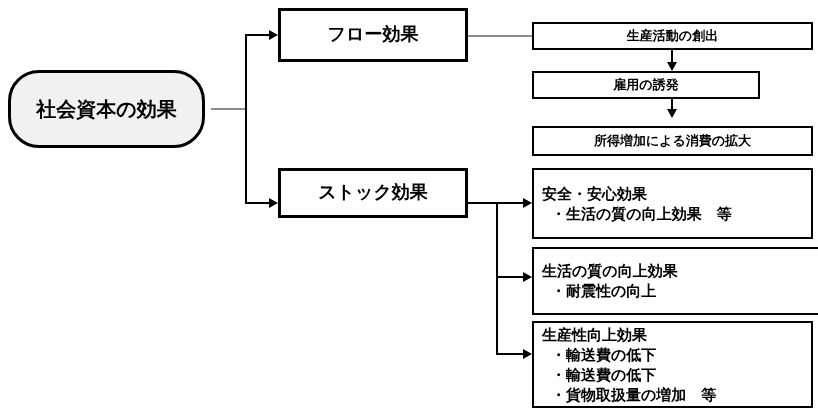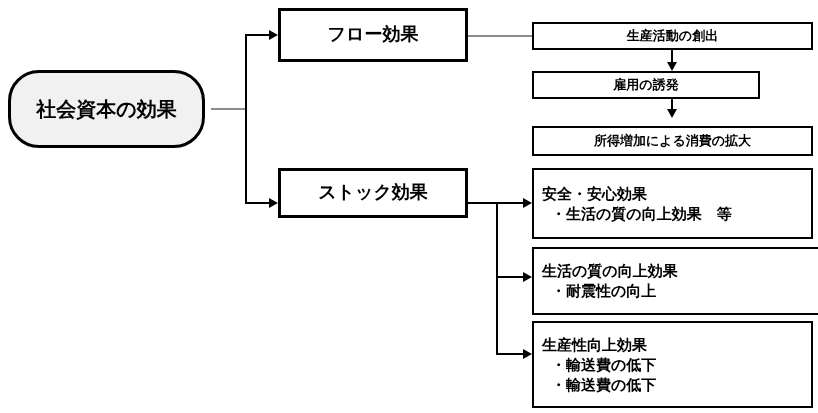--- a/index.html
+++ b/index.html
@@ -66,20 +66,21 @@
     <div class="bullet">・生活の質の向上効果　等</div>
   </div>
   <div class="box stockleaf" style="left:532px; top:247px; width:337px; height:68px;">
     <div>生活の質の向上効果</div>
     <div class="bullet">・耐震性の向上</div>
   </div>
   <div class="box stockleaf" style="left:532px; top:321px; width:281px; height:87px;">
     <div>生産性向上効果</div>
     <div class="bullet">・輸送費の低下</div>
     <div class="bullet">・輸送費の低下</div>
+    <div class="bullet">・貨物取扱量の増加　等</div>
   </div>
 
   <div class="hline gray" style="left:211px; top:108px; width:35px; height:2px;"></div>
   <div class="vline" style="left:245px; top:34px; width:2px; height:170px;"></div>
   <div class="hline" style="left:245px; top:34px; width:25px; height:2px;"></div>
   <div class="arrow-right" style="left:269px; top:30px;"></div>
   <div class="hline" style="left:245px; top:202px; width:25px; height:2px;"></div>
   <div class="arrow-right" style="left:269px; top:198px;"></div>
 
   <div class="hline gray" style="left:468px; top:35px; width:64px; height:2px;"></div>

